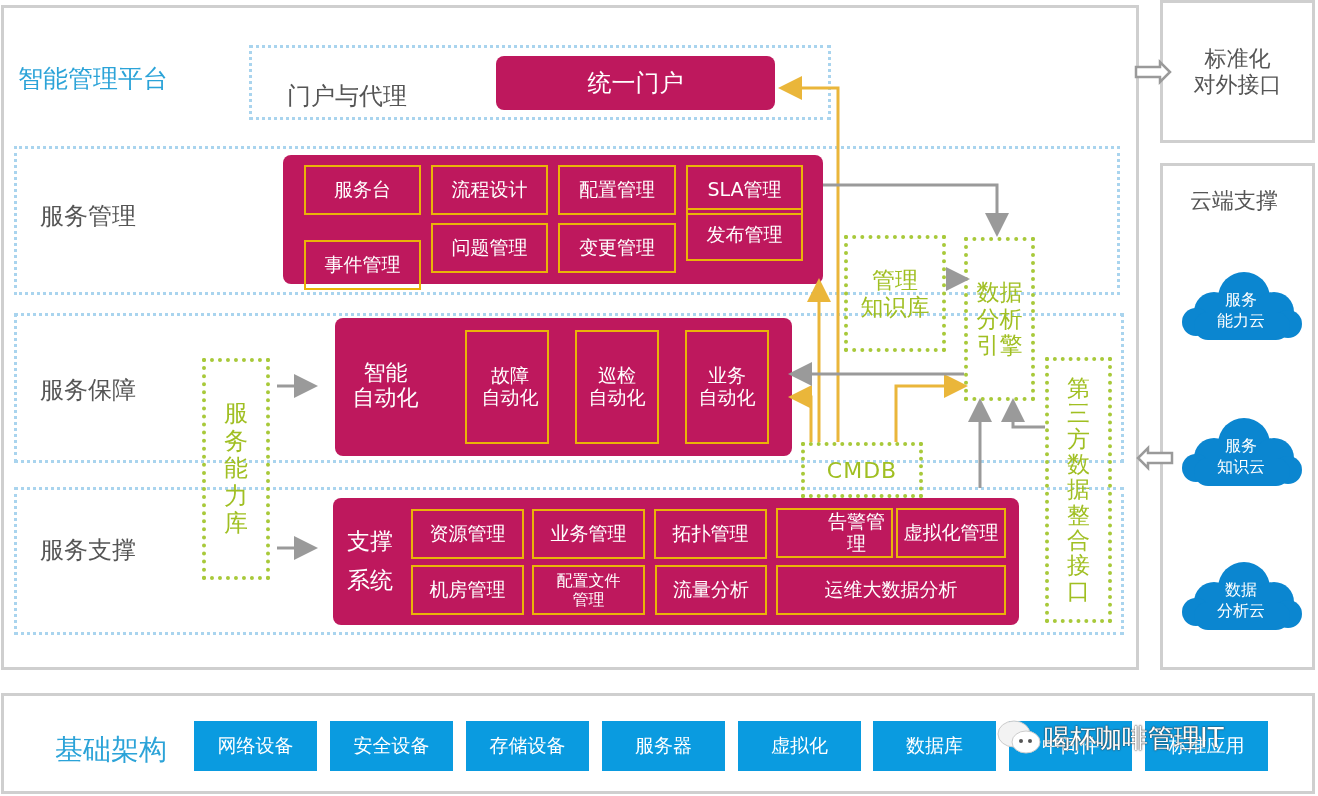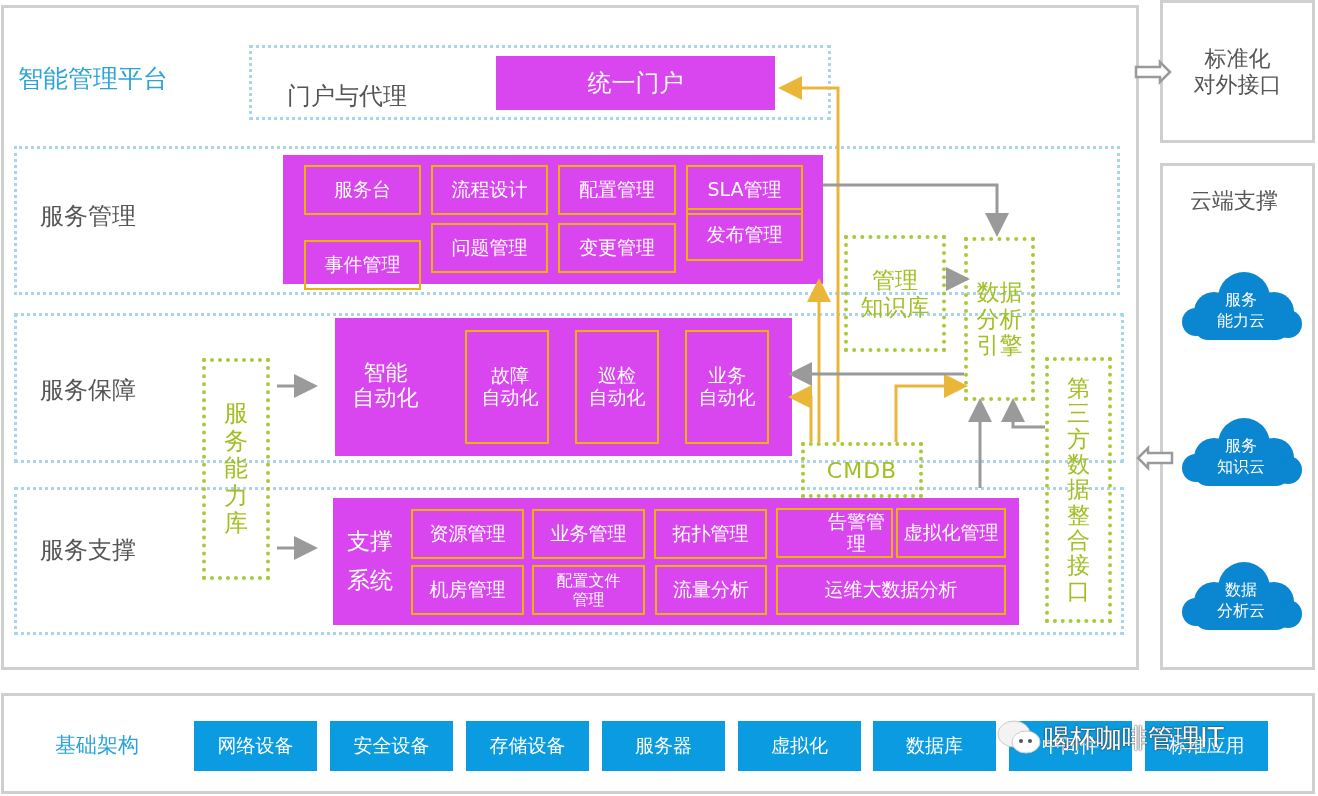--- a/index.html
+++ b/index.html
@@ -2,21 +2,21 @@
 <html><head>
 <meta charset="utf-8">
 <style>
   html, body { margin:0; padding:0; background:#fff; }
   body { width:1318px; height:796px; position:relative; overflow:hidden;
          font-family:"DejaVu Sans","Liberation Sans",sans-serif; }
   .abs { position:absolute; box-sizing:border-box; }
   .frame { border:3px solid #cfcfcf; }
   .dotblue { border:3px dotted #a9d4ee; }
   .dotgreen { border:4px dotted #a8c93a; }
-  .blue { background:#d946ef; color:#fff; }
+  .blue { background:#be185d; color:#fff;border-radius:8px; }
   .cell { border:2px solid #eab308; color:#fff; display:flex; align-items:center;
           justify-content:center; text-align:center; font-size:19px; line-height:1.15; }
   .lbl { color:#555; font-size:24px; display:flex; align-items:center; }
   .green { color:#a0bf22; }
   .vtext { display:flex; flex-direction:column; align-items:center; justify-content:center;
            font-size:24px; line-height:1.15; }
   .center { display:flex; align-items:center; justify-content:center; text-align:center; }
   svg.overlay { position:absolute; left:0; top:0; pointer-events:none; }
   .infra { background:#0a9be0; color:#fff; font-size:19px; display:flex; align-items:center;
            justify-content:center; }
@@ -168,21 +168,21 @@
           <circle cx="112" cy="56" r="14"></circle>
       <rect x="18" y="44" width="96" height="28" rx="14"></rect>
     </g>
       </svg><div class="cloud-text">
         <span style="display: block;">数据</span>
         <span style="display: block;">分析云</span>
       </div></div>
   </div>
 
 <div class="abs frame" style="left:1px;top:693px;width:1314px;height:101px;"></div>
-<div class="abs" style="left:55px;top:731px;font-size:21px;color:#2ba3d8;">基础架构</div>
+<div class="abs" style="left:55px;top:731px;font-size:28px;color:#2ba3d8;">基础架构</div>
 <div id="infra">
     <div class="abs infra" style="left:194px;top:721px;width:123px;height:50px;">网络设备</div>
     <div class="abs infra" style="left:330px;top:721px;width:123px;height:50px;">安全设备</div>
     <div class="abs infra" style="left:466px;top:721px;width:123px;height:50px;">存储设备</div>
     <div class="abs infra" style="left:602px;top:721px;width:123px;height:50px;">服务器</div>
     <div class="abs infra" style="left:738px;top:721px;width:123px;height:50px;">虚拟化</div>
     <div class="abs infra" style="left:873px;top:721px;width:123px;height:50px;">数据库</div>
     <div class="abs infra" style="left:1009px;top:721px;width:123px;height:50px;">中间件</div>
     <div class="abs infra" style="left:1145px;top:721px;width:123px;height:50px;">标准应用</div>
   </div>

